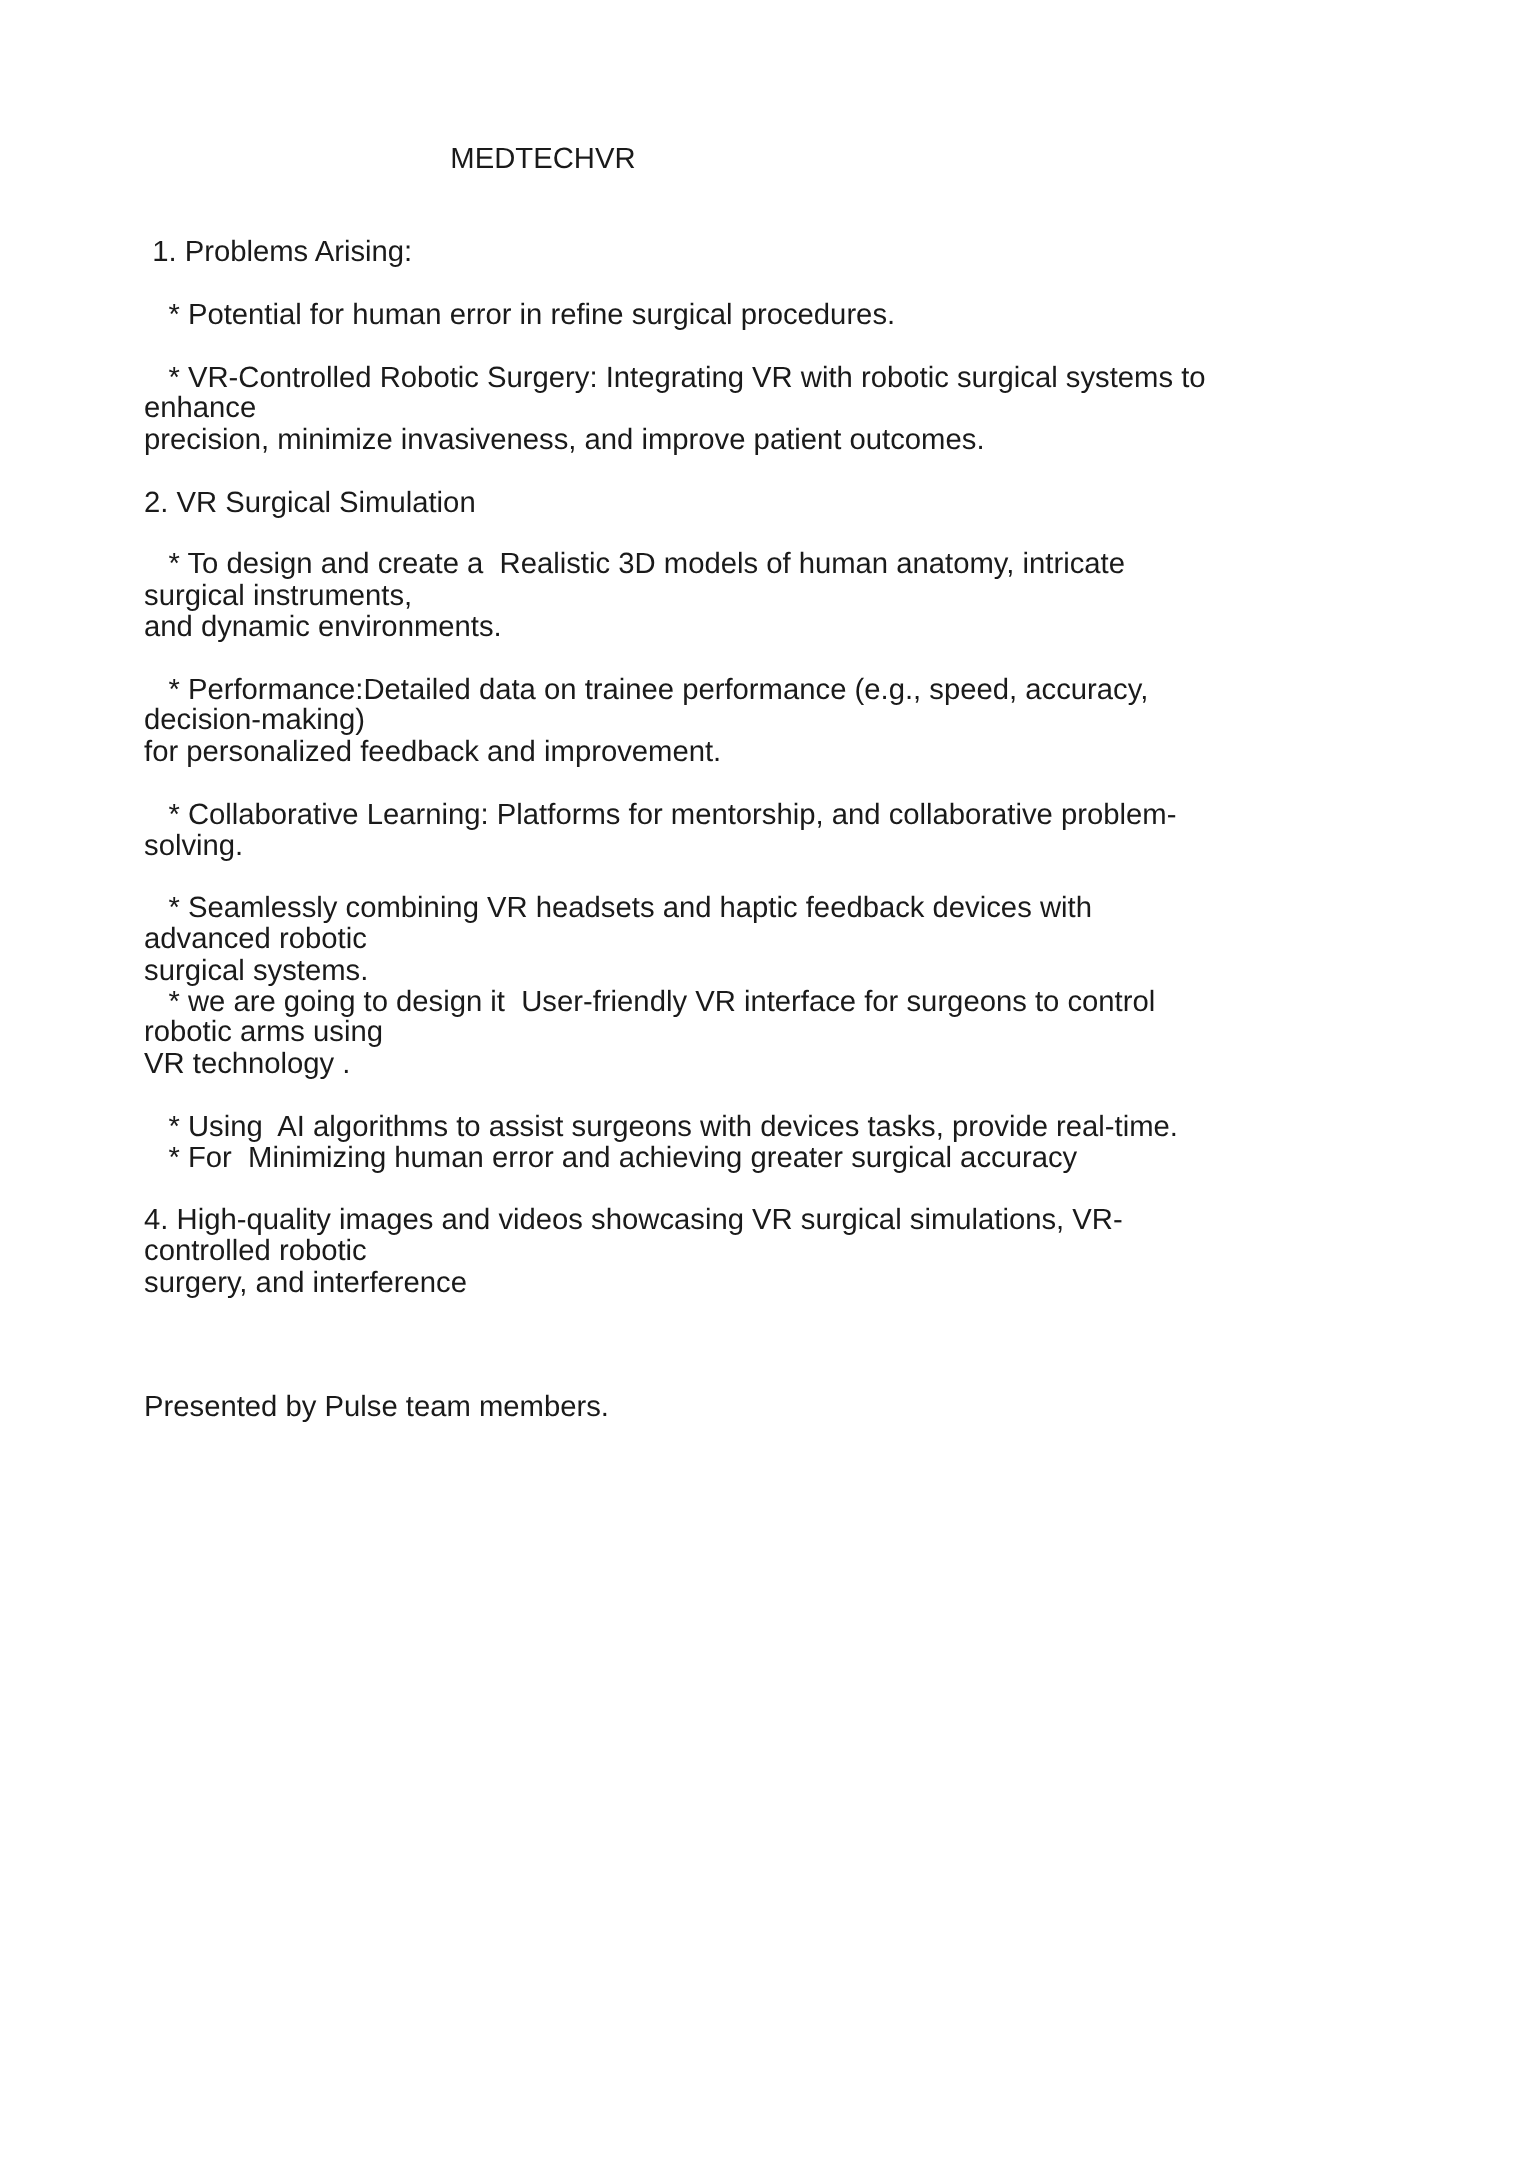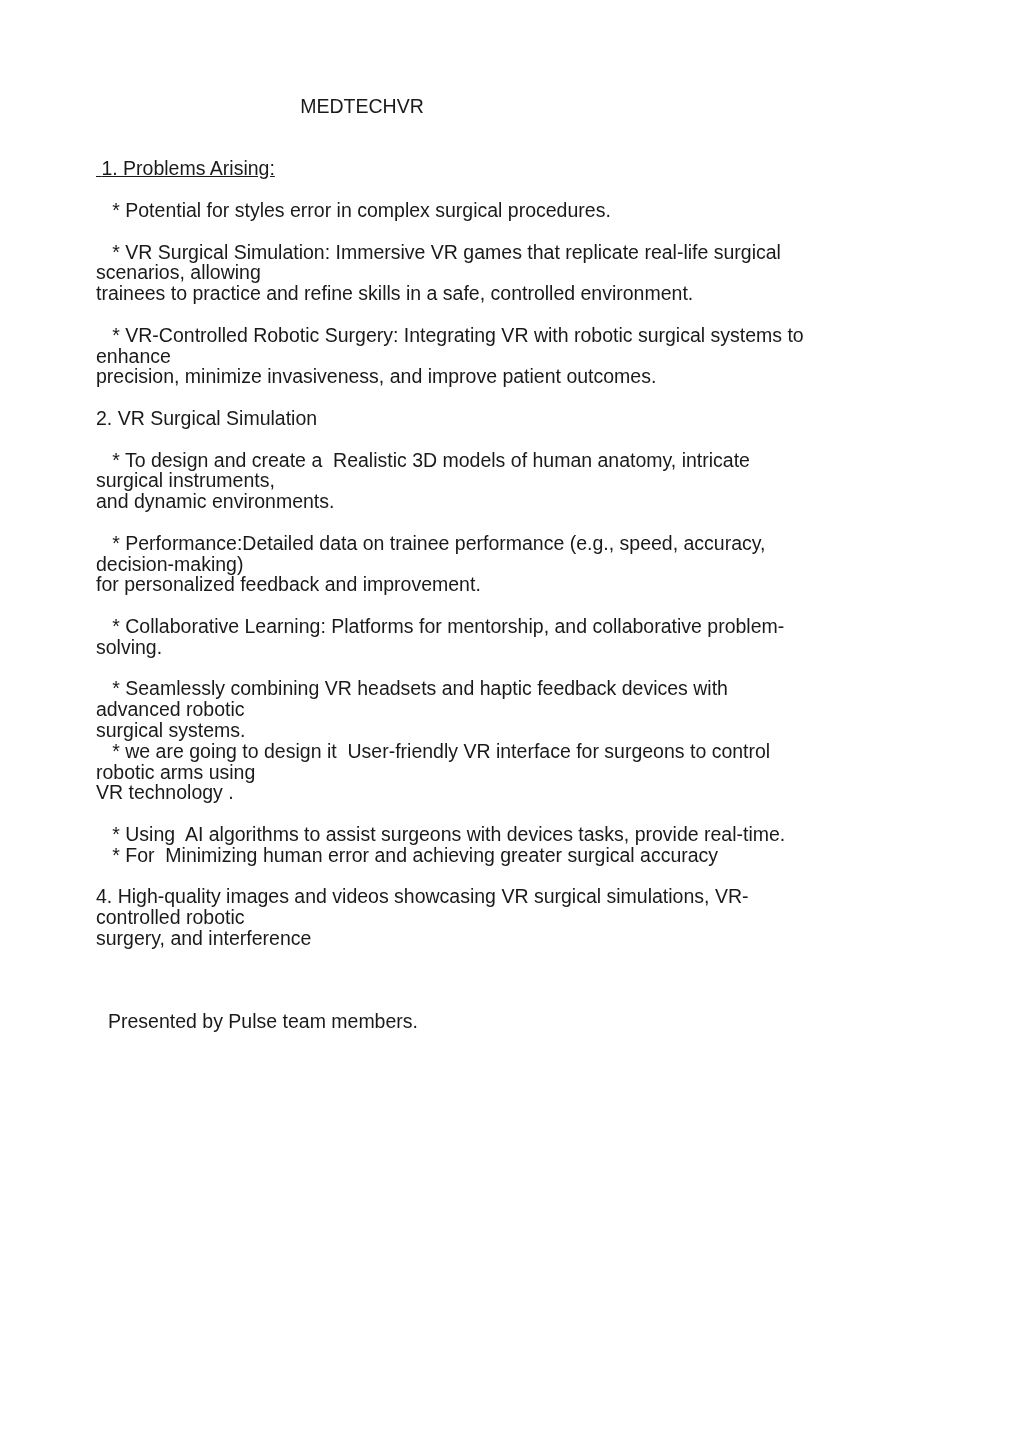--- a/index.html
+++ b/index.html
@@ -24,33 +24,31 @@
     white-space: pre-wrap;
     text-align: center;
     
     padding-right: 180px;
   }
   .para {
     white-space: pre-wrap;
     margin: 0;
     margin-top: 20.8px; 
   }
-  .para.gap-2 { margin-top: 41.6px; text-decoration: underline; } 
-  .para.gap-3 { margin-top: 62.4px; margin-left: 12px; } 
+  .para.gap-2 { margin-top: 41.6px; } 
+  .para.gap-3 { margin-top: 62.4px; } 
 </style>
 </head>
 <body>
 
 <div class="page">
   <div class="doc-title">MEDTECHVR</div>
 
   <div class="para gap-2"> 1. Problems Arising:</div>
-  <div class="para">   * Potential for styles error in complex surgical procedures.</div>
-  <div class="para">   * VR Surgical Simulation: Immersive VR games that replicate real-life surgical scenarios, allowing
-trainees to practice and refine skills in a safe, controlled environment.</div>
+  <div class="para">   * Potential for human error in refine surgical procedures.</div>
   <div class="para">   * VR-Controlled Robotic Surgery: Integrating VR with robotic surgical systems to enhance
 precision, minimize invasiveness, and improve patient outcomes.</div>
   <div class="para">2. VR Surgical Simulation</div>
   <div class="para">   * To design and create a  Realistic 3D models of human anatomy, intricate surgical instruments,
 and dynamic environments.</div>
   <div class="para">   * Performance:Detailed data on trainee performance (e.g., speed, accuracy, decision-making)
 for personalized feedback and improvement.</div>
   <div class="para">   * Collaborative Learning: Platforms for mentorship, and collaborative problem-solving.</div>
   <div class="para">   * Seamlessly combining VR headsets and haptic feedback devices with advanced robotic
 surgical systems.

